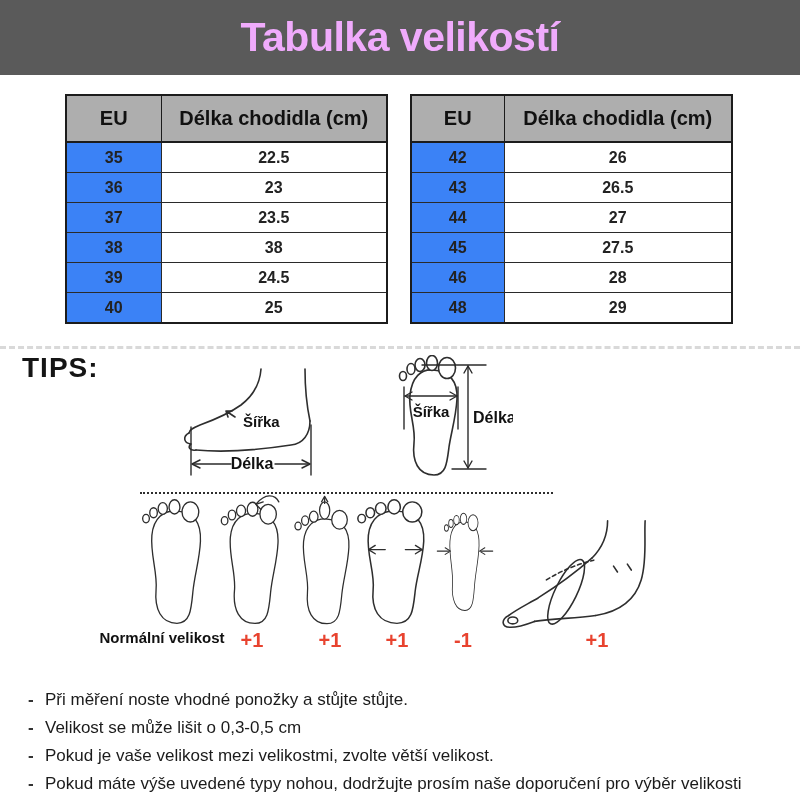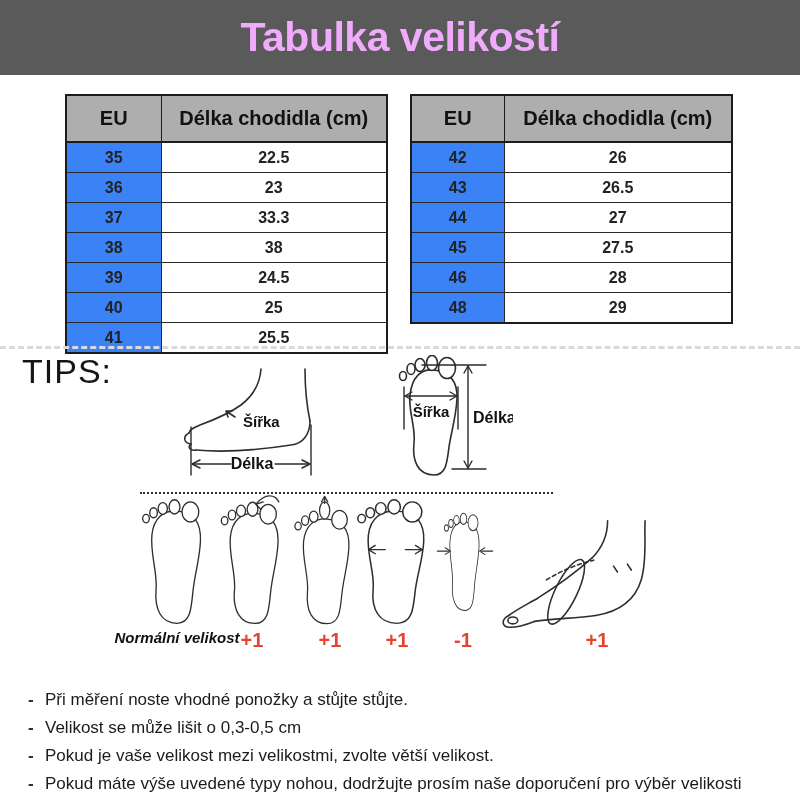--- a/index.html
+++ b/index.html
@@ -17,21 +17,21 @@
   table.size-table th{height:43px;background:#aeaeae;font-size:20px;font-weight:700;color:#111;
           border:1px solid #1c1c1c;border-bottom:2px solid #1c1c1c;}
   table.size-table td{height:27px;font-size:16px;font-weight:700;color:#222;
           border:1px solid #2a2a2a;background:#ffffff;}
   table.size-table td:first-child{background:#3b82f6;}
 
   
   .dashed-sep{position:absolute;left:0;top:346px;width:800px;height:0;border-top:3px dashed #d9d9d9;}
   .dotted-line{position:absolute;left:140px;top:492px;width:413px;height:0;border-top:2px dotted #2e2e2e;}
 
-  .tips-label{position:absolute;left:22px;top:352px;font-size:34px;font-weight:400;letter-spacing:1px;color:#151515;}
+  .tips-label{position:absolute;left:22px;top:352px;font-size:28px;font-weight:700;letter-spacing:1px;color:#151515;}
 
   .diagram,.foot{position:absolute;}
   svg{display:block;}
   .art{stroke:#2e2e2e;stroke-width:1.6;fill:#ffffff;stroke-linecap:round;stroke-linejoin:round;}
   .artline{stroke:#2e2e2e;stroke-width:1.6;fill:none;stroke-linecap:round;stroke-linejoin:round;}
   .meas{stroke:#2b2b2b;stroke-width:1.4;fill:none;stroke-linecap:round;stroke-linejoin:round;}
   .svg-label{font-family:"Liberation Sans",sans-serif;font-weight:700;fill:#111;}
 
   .foot-label{position:absolute;top:629px;transform:translateX(-50%);white-space:nowrap;
               font-weight:700;}
@@ -67,37 +67,33 @@
       <tr>
           <td>35</td>
           <td>22.5</td>
         </tr>
       <tr>
           <td>36</td>
           <td>23</td>
         </tr>
       <tr>
           <td>37</td>
-          <td>33.3</td>
+          <td>23.5</td>
         </tr>
       <tr>
           <td>38</td>
           <td>38</td>
         </tr>
       <tr>
           <td>39</td>
           <td>24.5</td>
         </tr>
       <tr>
           <td>40</td>
           <td>25</td>
-        </tr>
-      <tr>
-          <td>41</td>
-          <td>25.5</td>
         </tr>
     </tbody>
   </table>
 
   <table class="size-table" style="left:410px;width:323px;">
     <colgroup>
         <col style="width:93px">
         <col>
       </colgroup>
     <thead>
@@ -260,21 +256,21 @@
       <path class="artline" d="M12 98 C4 102 4 110 14 110 C22 110 30 107 38 104"></path>
       <path class="artline" d="M38 104 C58 101 78 101 100 98"></path>
       <ellipse class="artline" cx="16" cy="103" rx="5" ry="3.5"></ellipse>
       <ellipse class="artline" cx="70" cy="74" rx="11" ry="36" transform="rotate(26 70 74)"></ellipse>
       <path class="artline" stroke-dasharray="4 3" d="M50 62 C66 52 82 46 98 42"></path>
       <path class="artline" d="M118 48 L122 54"></path>
       <path class="artline" d="M132 46 L136 52"></path>
     </svg>
   </div>
 
-  <div class="foot-label black" style="left:177px;font-style:italic;">Normální velikost</div>
+  <div class="foot-label black" style="left:162px;">Normální velikost</div>
   <div class="foot-label red" style="left:252px;">+1</div>
   <div class="foot-label red" style="left:330px;">+1</div>
   <div class="foot-label red" style="left:397px;">+1</div>
   <div class="foot-label red" style="left:463px;">-1</div>
   <div class="foot-label red" style="left:597px;">+1</div>
 
   <div class="notes">
     <div class="note-row">
       <span class="dash">-</span>
       <span>Při měření noste vhodné ponožky a stůjte stůjte.</span>

